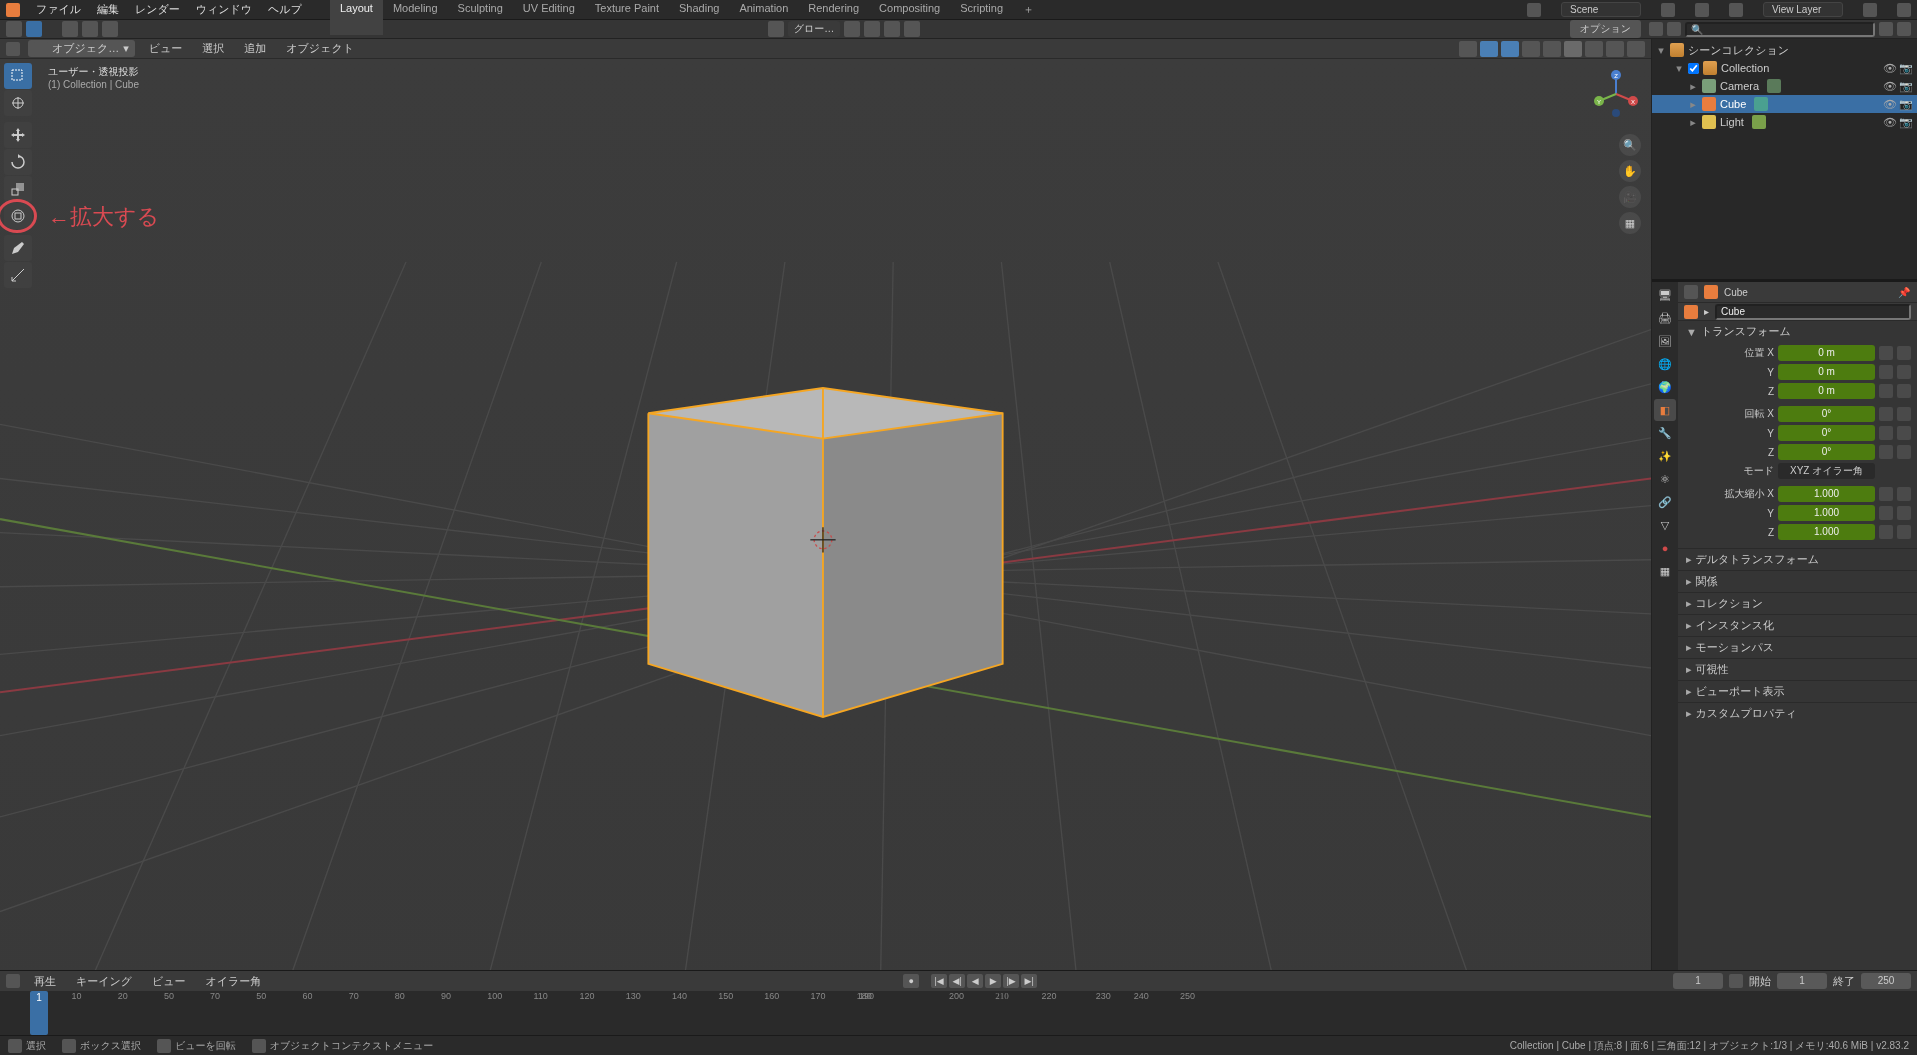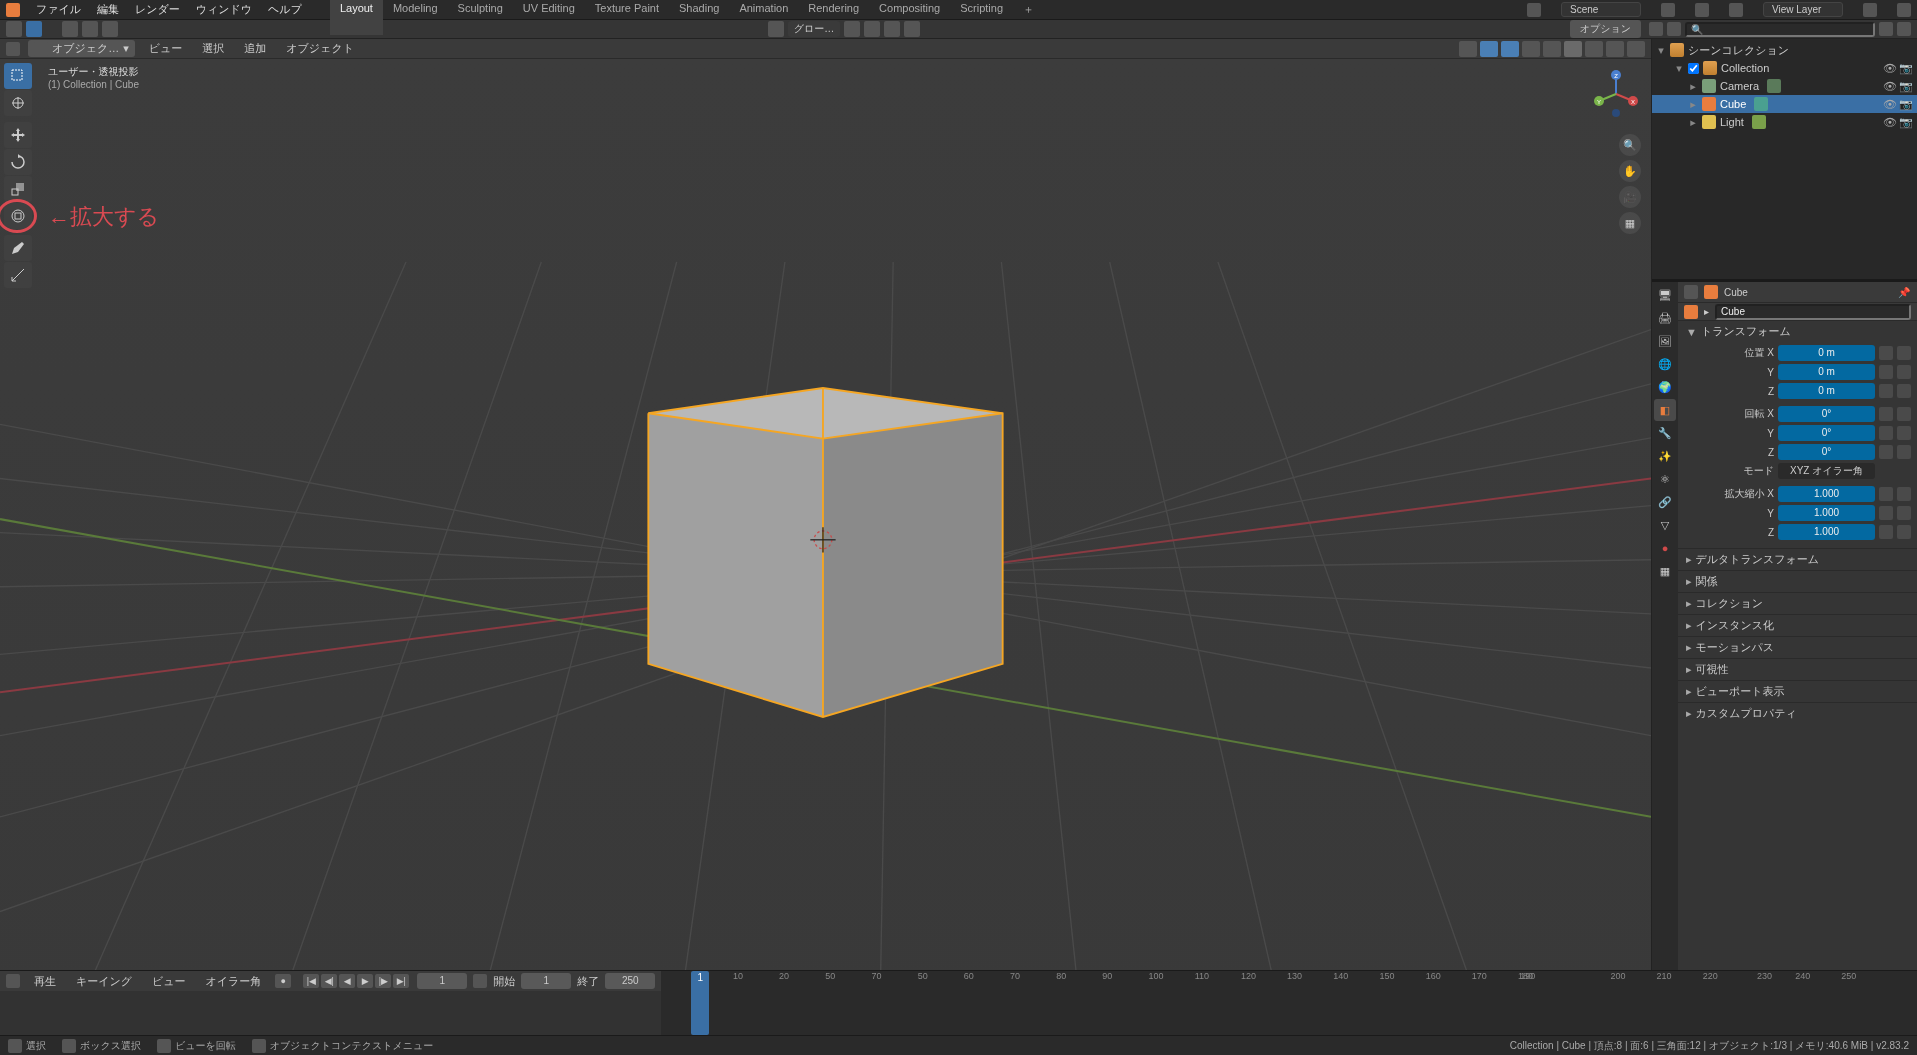--- a/index.html
+++ b/index.html
@@ -88,26 +88,26 @@
 .prop-tab.obj { background: #4a4a4a; }
 .prop-content { flex: 1; background: #353535; overflow: auto; }
 .prop-head { height: 20px; background: #3a3a3a; display: flex; align-items: center; padding: 0 6px; gap: 6px; font-size: 10px; }
 .prop-breadcrumb { height: 18px; background: #3a3a3a; display: flex; align-items: center; padding: 0 6px; gap: 6px; font-size: 10px; border-top: 1px solid #2a2a2a; }
 .prop-panel { border-top: 1px solid #2a2a2a; }
 .prop-panel-title { padding: 3px 8px; font-size: 11px; display: flex; align-items: center; gap: 4px; }
 .prop-panel-title .tri { color: #aaa; }
 .prop-fields { padding: 2px 6px 6px 6px; }
 .prop-row { display: flex; align-items: center; height: 18px; gap: 4px; margin-bottom: 1px; }
 .prop-label { width: 90px; text-align: right; font-size: 10px; color: #ccc; }
-.prop-val { flex: 1; background: #0369a1; border-radius: 3px; height: 16px; text-align: center; font-size: 10px; line-height: 16px; color: #eee; }
+.prop-val { flex: 1; background: #4d7c0f; border-radius: 3px; height: 16px; text-align: center; font-size: 10px; line-height: 16px; color: #eee; }
 .prop-lock, .prop-dot { width: 14px; height: 14px; background: #4a4a4a; border-radius: 2px; }
 .prop-dd { flex: 1; background: #2a2a2a; border-radius: 3px; height: 16px; text-align: center; font-size: 10px; line-height: 16px; }
 
 
-.timeline-wrap { height: 65px; background: #323232; border-top: 1px solid #1a1a1a; display: flex; }
+.timeline-wrap { height: 65px; background: #323232; border-top: 1px solid #1a1a1a; display: flex; flex-direction: column; }
 .tl-head { height: 20px; background: #3a3a3a; display: flex; align-items: center; padding: 0 6px; gap: 8px; font-size: 11px; }
 .tl-playback { margin: 0 auto; display: flex; gap: 2px; }
 .tl-pbtn { width: 16px; height: 14px; background: #555; border-radius: 2px; display: flex; align-items: center; justify-content: center; color: #ccc; font-size: 9px; }
 .tl-frame-ctrl { display: flex; gap: 6px; align-items: center; }
 .tl-numfield { background: #595959; width: 50px; height: 16px; border-radius: 3px; text-align: center; line-height: 16px; font-size: 10px; }
 .tl-ruler { flex: 1; background: #2a2a2a; position: relative; overflow: hidden; }
 .tl-playhead { position: absolute; left: 30px; top: 0; bottom: 0; width: 18px; background: #3a6fa5; border-radius: 2px; display: flex; align-items: flex-start; justify-content: center; padding-top: 1px; font-size: 10px; color: #fff; }
 .tl-ticks { position: absolute; top: 0; left: 0; right: 0; height: 16px; display: flex; }
 .tl-tick { position: absolute; top: 0; font-size: 9px; color: #888; }
 
@@ -602,21 +602,21 @@
         <div class="tl-tick" style="left: 533.414px;">110</div>
         <div class="tl-tick" style="left: 579.598px;">120</div>
         <div class="tl-tick" style="left: 625.783px;">130</div>
         <div class="tl-tick" style="left: 671.968px;">140</div>
         <div class="tl-tick" style="left: 718.153px;">150</div>
         <div class="tl-tick" style="left: 764.337px;">160</div>
         <div class="tl-tick" style="left: 810.522px;">170</div>
         <div class="tl-tick" style="left: 856.707px;">180</div>
         <div class="tl-tick" style="left: 859px;">190</div>
         <div class="tl-tick" style="left: 949.076px;">200</div>
-        <div class="tl-tick" style="left: 995.261px;">210</div>
+        <div class="tl-tick" style="left: 995.261px; font-family: Liberation Serif, serif;">210</div>
         <div class="tl-tick" style="left: 1041.45px;">220</div>
         <div class="tl-tick" style="left: 1087.63px; margin-left: 8px;">230</div>
         <div class="tl-tick" style="left: 1133.82px;">240</div>
         <div class="tl-tick" style="left: 1180px;">250</div>
       </div>
   </div>
 </div>
 
 <div class="statusbar">
   <div class="sb-item">

